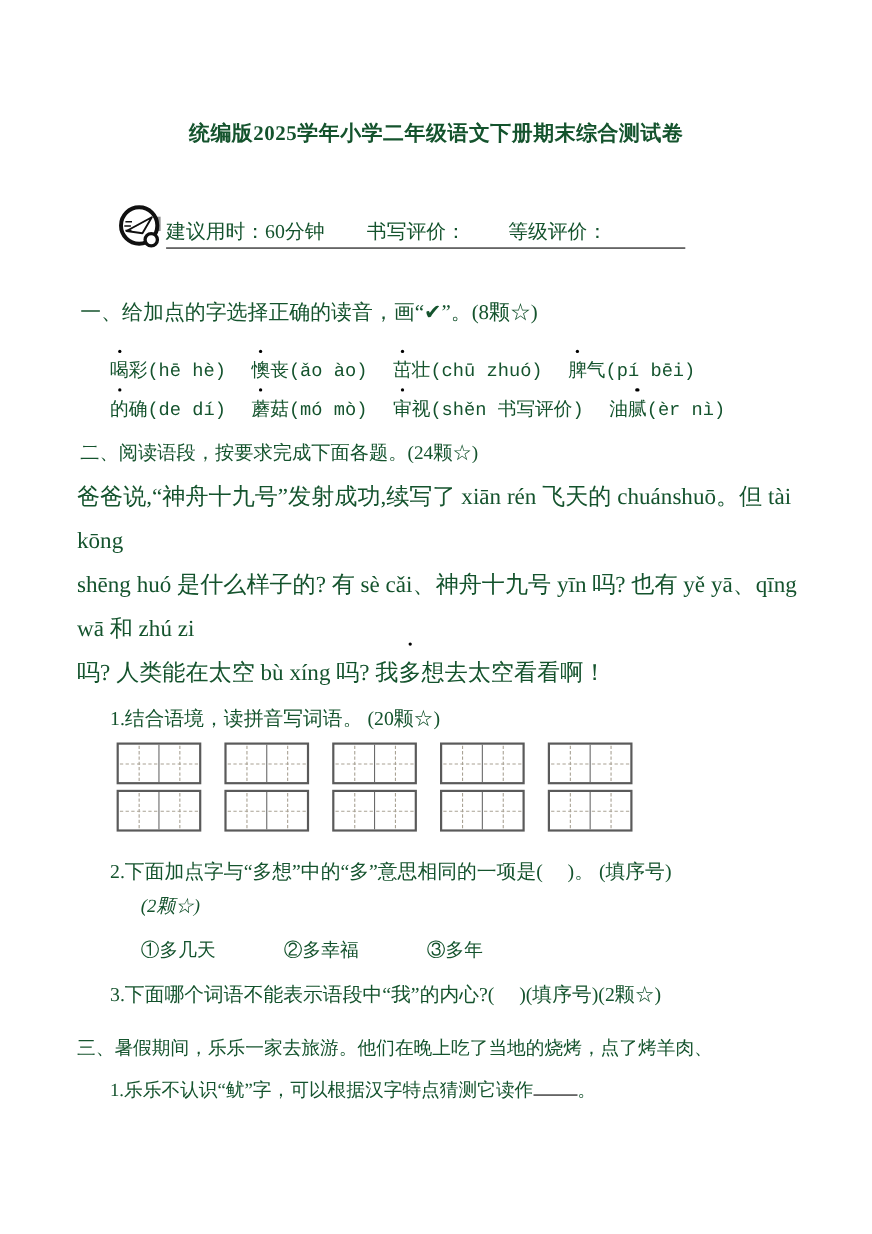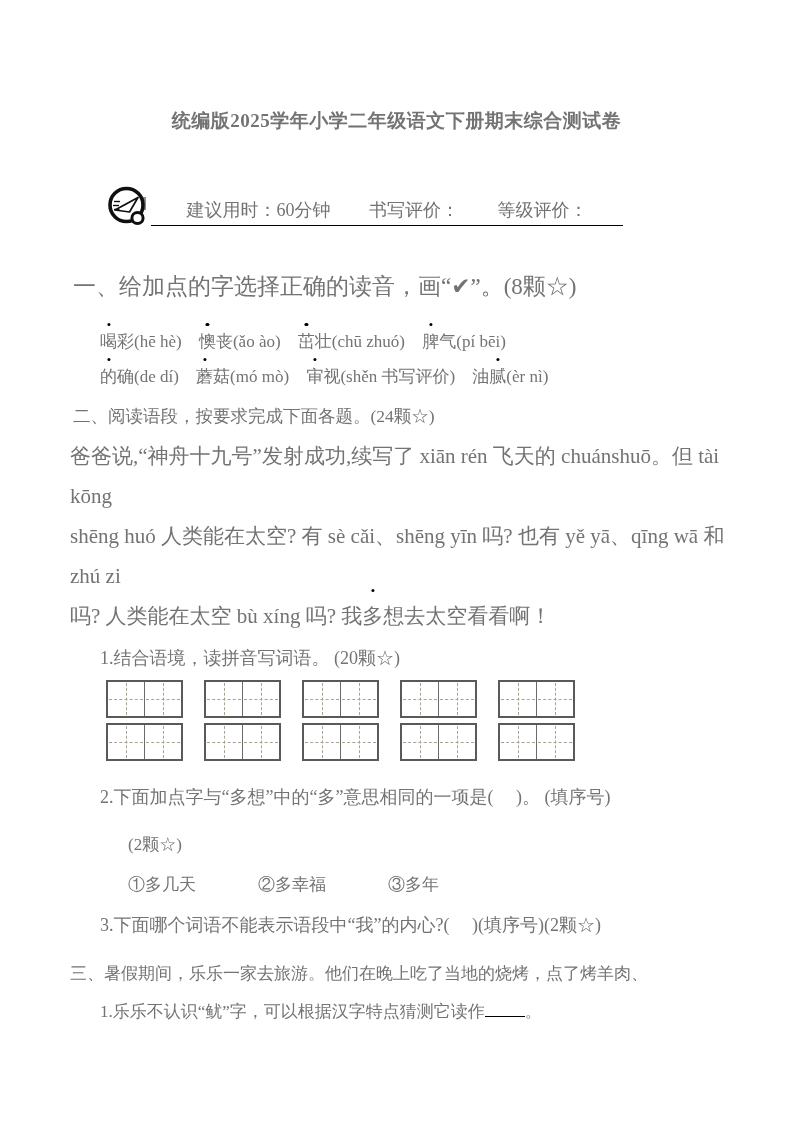--- a/index.html
+++ b/index.html
@@ -1,51 +1,50 @@
 <!DOCTYPE html>
 <html><head>
 <meta charset="utf-8">
 <style>
   html,body{margin:0;padding:0;background:#ffffff;}
   .page{
     position:relative;
     width:793px;height:1122px;
     background:#ffffff;
-    color:#737373;
+    color:#14532d;
     font-family:"Liberation Serif","DejaVu Serif",serif;
     font-size:17px;
     overflow:hidden;
   }
   .title{
     padding-top:108px;
     text-align:center;
     font-size:19px;
     font-weight:600;
     letter-spacing:0.5px;
   }
   .header-row{
     margin:50px 0 0 106px;
     display:flex;
     align-items:flex-end;
-    text-align:center;
   }
   .header-icon{flex:0 0 auto;margin-bottom:-7px;margin-right:1px;}
   .header-line{
     display:inline-block;
     width:472px;
     border-bottom:1.2px solid #000;
     padding-bottom:3px;
     font-size:18px;
     white-space:nowrap;
   }
   .header-line .seg{margin-right:34px;}
   .header-line .seg:last-child{margin-right:0;}
-  .sec-heading{margin:45px 0 16px 73px;font-size:23px;}
+  .sec-heading{margin:45px 0 16px 73px;font-size:19px;}
   .pinyin-block{margin:6px 0 0 100px;}
-  .pinyin-row{padding-top:12px;white-space:nowrap;}
+  .pinyin-row{padding-top:12px;white-space:nowrap;font-family:Liberation Mono, monospace;}
   .pinyin-row .wordgroup{display:inline-block;margin-right:13px;}
   .dotchar{position:relative;display:inline-block;}
   .dotchar::after{
     content:"";position:absolute;
     top:-7px;left:50%;transform:translateX(-50%);
     width:3.2px;height:3.2px;border-radius:50%;background:#000;
   }
   .sec2-heading{margin:16px 0 0 73px;font-size:17.5px;}
   .para{margin:8px 0 0 70px;width:660px;line-height:40px;font-size:21px;}
   .q-label{margin:10px 0 0 100px;font-size:18px;}
@@ -56,21 +55,21 @@
   .gcell + .gcell{border-left:1.6px solid #6a6a6a;}
   .gcell::before{
     content:"";position:absolute;left:1px;right:1px;top:50%;
     border-top:1.4px dashed #a9a294;
   }
   .gcell::after{
     content:"";position:absolute;top:1px;bottom:1px;left:50%;
     border-left:1.4px dashed #a9a294;
   }
   .q2-label{margin:24px 0 0 100px;}
-  .q-score{margin:24px 0 0 128px;}
+  .q-score{margin:8px 0 0 128px;font-style:italic;}
   .options-row{margin:17px 0 0 128px;display:flex;}
   .options-row.opts-q2 .opt{margin-right:62px;}
   .options-row.opts-q3 .opt{margin-right:70px;}
   .q3-label{margin:17px 0 15px 100px;}
   .sec3-line1{margin:17px 0 0 70px;line-height:40px;}
   .sec3-line2{margin:0 0 0 105px;line-height:40px;}
   .sec3-q1{margin:5px 0 0 100px;}
   .answer-blank{
     display:inline-block;width:40px;height:1em;
     border-bottom:1.6px solid #000;vertical-align:baseline;
@@ -117,21 +116,21 @@
       <span class="wordgroup"><span></span><span class="dotchar">蘑</span><span>菇(mó mò)</span></span>
       <span class="wordgroup"><span></span><span class="dotchar">审</span><span>视(shěn 书写评价)</span></span>
       <span class="wordgroup"><span>油</span><span class="dotchar">腻</span><span>(èr nì)</span></span>
     </div>
   </div>
 
   <div class="sec2-heading">二、阅读语段，按要求完成下面各题。(24颗☆)</div>
 
   <div class="para">
     <div>爸爸说,“神舟十九号”发射成功,续写了 xiān rén 飞天的 chuánshuō。但 tài kōng</div>
-    <div>shēng huó 人类能在太空? 有 sè cǎi、shēng yīn 吗? 也有 yě yā、qīng wā 和 zhú zi</div>
+    <div>shēng huó 是什么样子的? 有 sè cǎi、神舟十九号 yīn 吗? 也有 yě yā、qīng wā 和 zhú zi</div>
     <div><span>吗? 人类能在太空 bù xíng 吗? 我</span><span class="dotchar">多</span><span>想去太空看看啊！</span></div>
   </div>
 
   <div class="q-label">1.结合语境，读拼音写词语。 (20颗☆)</div>
 
   <div class="grid-area">
     <div class="grid-row">
       <div class="gridbox">
           <div class="gcell"></div>
           <div class="gcell"></div>

